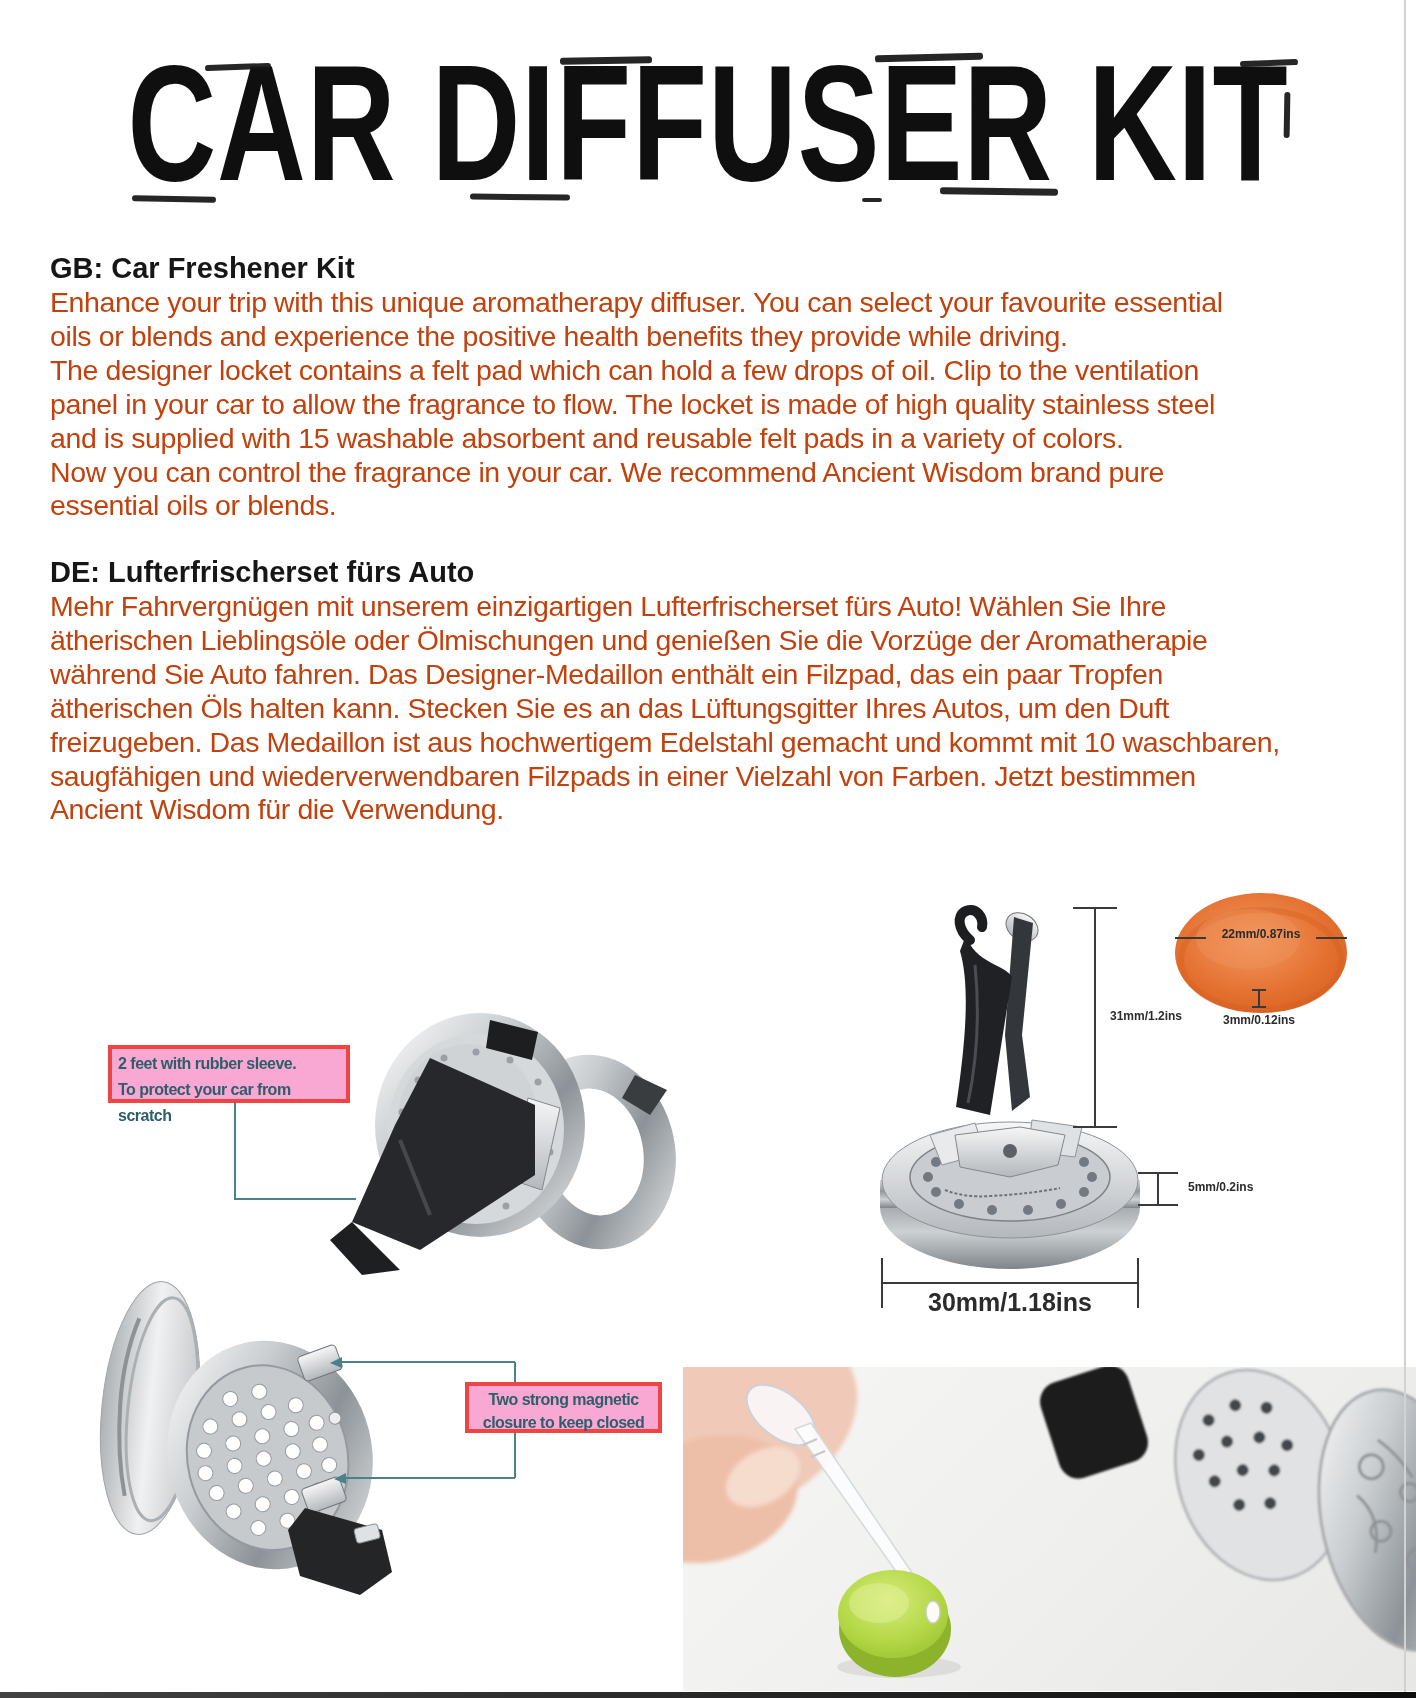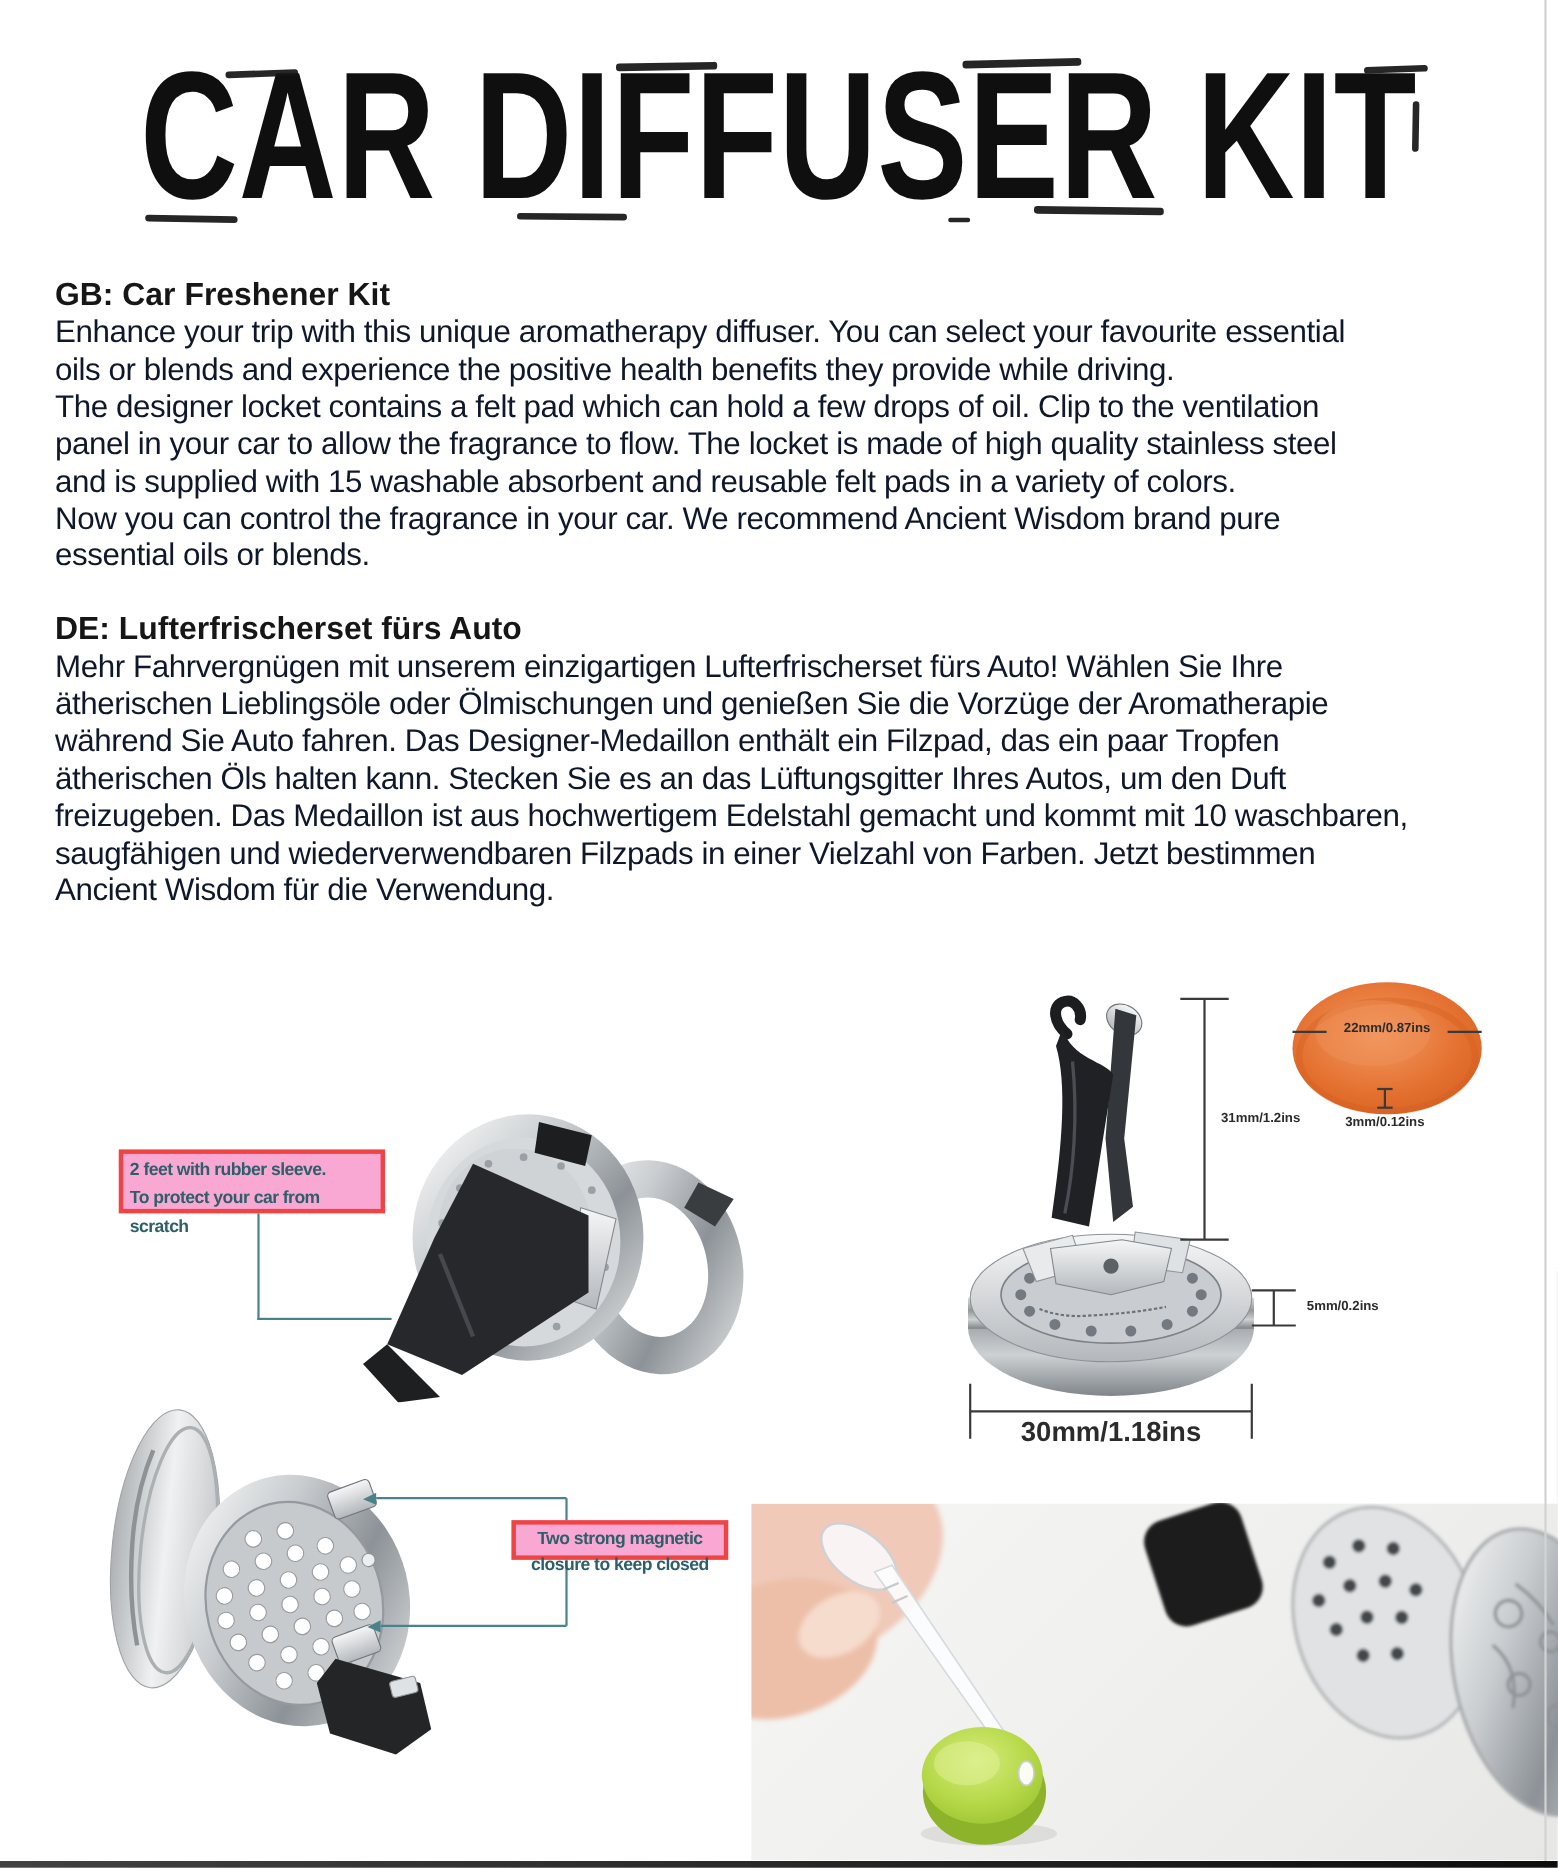--- a/index.html
+++ b/index.html
@@ -15,21 +15,21 @@
     transform:translateX(-50%) scale(0.82,1.10);
     transform-origin:center top;
     margin:0; font-size:150px; line-height:150px; font-weight:bold;
     letter-spacing:1px; white-space:nowrap; color:#0f0f0f;
   }
   .grunge { position:absolute; background:#141414; border-radius:3px; opacity:.92; }
 
   
   .text-block { position:absolute; left:50px; width:1300px; }
   .h2line { font-size:29px; font-weight:bold; line-height:36px; color:#161616; }
-  .bodyline { font-size:28.5px; line-height:33.9px; letter-spacing:-0.4px; white-space:nowrap; color:#0f172a; }
+  .bodyline { font-size:28.5px; line-height:33.9px; letter-spacing:-0.4px; white-space:nowrap; color:#c2410c; }
 
   
   .callout {
     position:absolute; background:#f9a8d4; border:4px solid #ef4444;
     color:#2c5f6a; font-weight:bold; font-size:16px; line-height:26px;
     letter-spacing:-0.5px; padding:2px 6px; box-sizing:border-box; z-index:5;
   }
   .callout.center { text-align:center; line-height:23px; padding-top:2px; }
   .leader { position:absolute; background:#4a828c; z-index:4; }
 
@@ -312,21 +312,21 @@
         <line x1="282" y1="132" x2="455" y2="132"></line>
         <line x1="286" y1="248" x2="455" y2="248"></line>
         <line x1="455" y1="132" x2="455" y2="248"></line>
       </g>
       <polygon points="282,127 270,133 282,138" fill="#4a828c"></polygon>
       <polygon points="286,243 274,249 286,254" fill="#4a828c"></polygon>
 
       <path d="M245,278 L322,300 L332,342 L300,365 L240,346 L228,300 Z" fill="#232527"></path>
       <rect x="295" y="296" width="24" height="15" rx="3" transform="rotate(-14 307 303)" fill="#dfe2e4" stroke="#8d9296"></rect>
     </svg>
-    <div class="callout center" style="left:405px;top:152px;width:197px;height:36px">
+    <div class="callout center" style="left:405px;top:152px;width:197px;height:51px">
       <div>Two strong magnetic</div>
       <div>closure to keep closed</div>
     </div>
   </div>
 
   <div class="photo-d" style="left:683px;top:1367px;width:733px;height:324px">
     <svg width="733" height="324" viewBox="0 0 733 324">
 
       <g filter="url(#f-blur1)">
         <rect x="365" y="5" width="92" height="100" rx="20" transform="rotate(-18 411 55)" fill="#1a1b1d"></rect>

